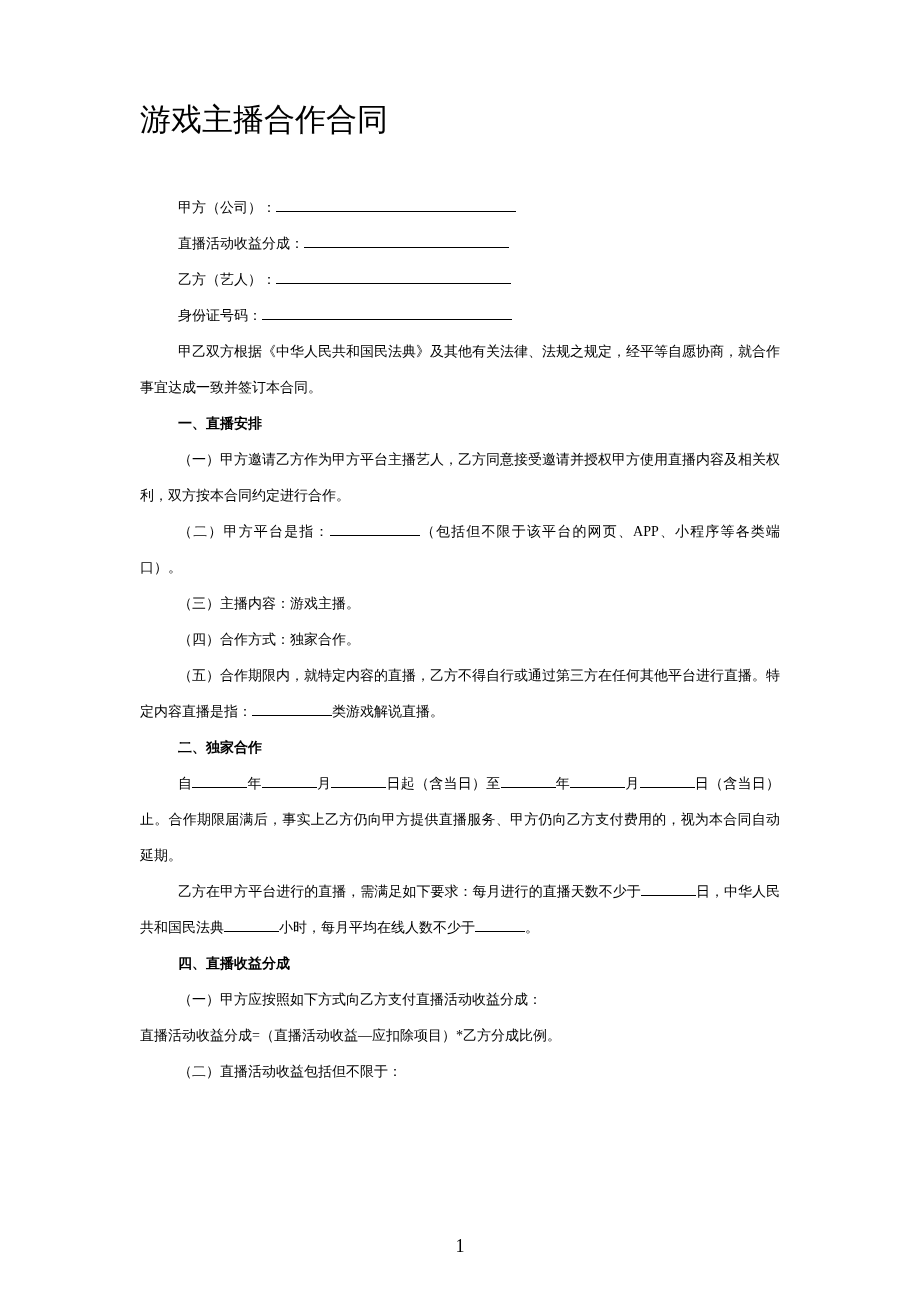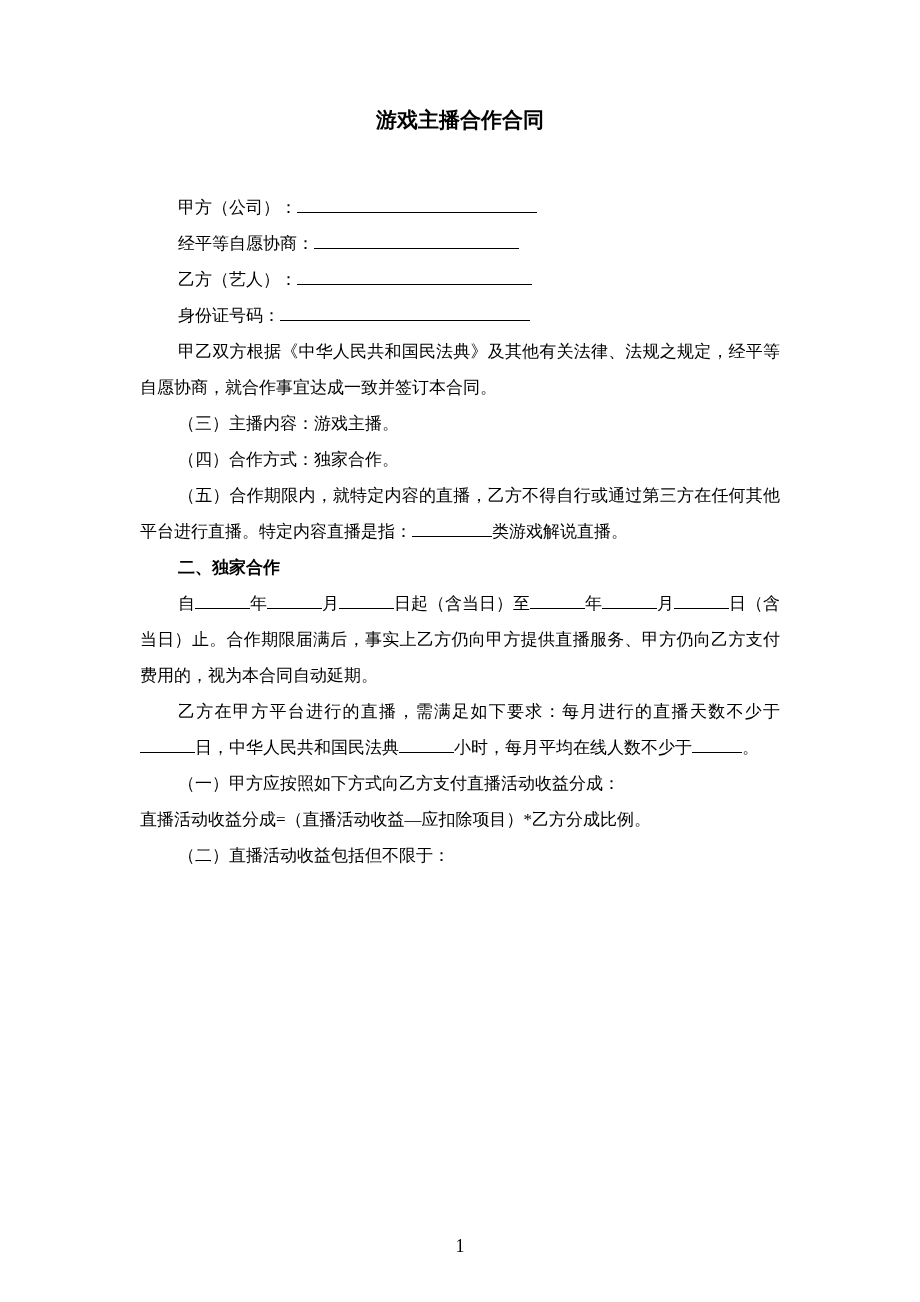--- a/index.html
+++ b/index.html
@@ -15,28 +15,28 @@
     color: #000000;
     font-family: "Liberation Serif", "DejaVu Serif", serif;
     box-sizing: border-box;
     overflow: hidden;
   }
   .content {
     padding: 100px 140px 0 140px;
   }
   .doc-title {
     margin: 0 0 50px 0;
-    text-align: center;
-    font-size: 21px;
-    font-weight: bold;
+    text-align: left;
+    font-size: 31px;
+    font-weight: normal;
     line-height: 40px;
   }
   .para {
     margin: 0;
-    font-size: 17px;
+    font-size: 14px;
     line-height: 36px;
     text-align: justify;
     word-break: break-all;
   }
   .para.field,
   .para.body {
     text-indent: 38px;
   }
   .para.heading {
     font-weight: bold;
@@ -62,29 +62,33 @@
   }
 </style>
 </head>
 <body>
 
 <div class="page">
   <div class="content">
     <h1 class="doc-title">游戏主播合作合同</h1>
     <div id="doc-body">
         <p class="para field"><span>甲方（公司）：</span><span class="blank" style="width: 240px;"></span></p>
-        <p class="para field"><span>经平等自愿协商：</span><span class="blank" style="width: 205px;"></span></p>
+        <p class="para field"><span>直播活动收益分成：</span><span class="blank" style="width: 205px;"></span></p>
         <p class="para field"><span>乙方（艺人）：</span><span class="blank" style="width: 235px;"></span></p>
         <p class="para field"><span>身份证号码：</span><span class="blank" style="width: 250px;"></span></p>
         <p class="para body"><span>甲乙双方根据《中华人民共和国民法典》及其他有关法律、法规之规定，经平等自愿协商，就合作事宜达成一致并签订本合同。</span></p>
+        <p class="para heading"><span>一、直播安排</span></p>
+        <p class="para body"><span>（一）甲方邀请乙方作为甲方平台主播艺人，乙方同意接受邀请并授权甲方使用直播内容及相关权利，双方按本合同约定进行合作。</span></p>
+        <p class="para body"><span>（二）甲方平台是指：</span><span class="blank" style="width: 90px;"></span><span>（包括但不限于该平台的网页、APP、小程序等各类端口）。</span></p>
         <p class="para body"><span>（三）主播内容：游戏主播。</span></p>
         <p class="para body"><span>（四）合作方式：独家合作。</span></p>
         <p class="para body"><span>（五）合作期限内，就特定内容的直播，乙方不得自行或通过第三方在任何其他平台进行直播。特定内容直播是指：</span><span class="blank" style="width: 80px;"></span><span>类游戏解说直播。</span></p>
         <p class="para heading"><span>二、独家合作</span></p>
         <p class="para body"><span>自</span><span class="blank" style="width: 55px;"></span><span>年</span><span class="blank" style="width: 55px;"></span><span>月</span><span class="blank" style="width: 55px;"></span><span>日起（含当日）至</span><span class="blank" style="width: 55px;"></span><span>年</span><span class="blank" style="width: 55px;"></span><span>月</span><span class="blank" style="width: 55px;"></span><span>日（含当日）止。合作期限届满后，事实上乙方仍向甲方提供直播服务、甲方仍向乙方支付费用的，视为本合同自动延期。</span></p>
         <p class="para body"><span>乙方在甲方平台进行的直播，需满足如下要求：每月进行的直播天数不少于</span><span class="blank" style="width: 55px;"></span><span>日，中华人民共和国民法典</span><span class="blank" style="width: 55px;"></span><span>小时，每月平均在线人数不少于</span><span class="blank" style="width: 50px;"></span><span>。</span></p>
+        <p class="para heading"><span>四、直播收益分成</span></p>
         <p class="para body"><span>（一）甲方应按照如下方式向乙方支付直播活动收益分成：</span></p>
         <p class="para body-noindent"><span>直播活动收益分成=（直播活动收益—应扣除项目）*乙方分成比例。</span></p>
         <p class="para body"><span>（二）直播活动收益包括但不限于：</span></p>
       </div>
   </div>
   <div class="page-footer">1</div>
 </div>
 
 </body></html>

